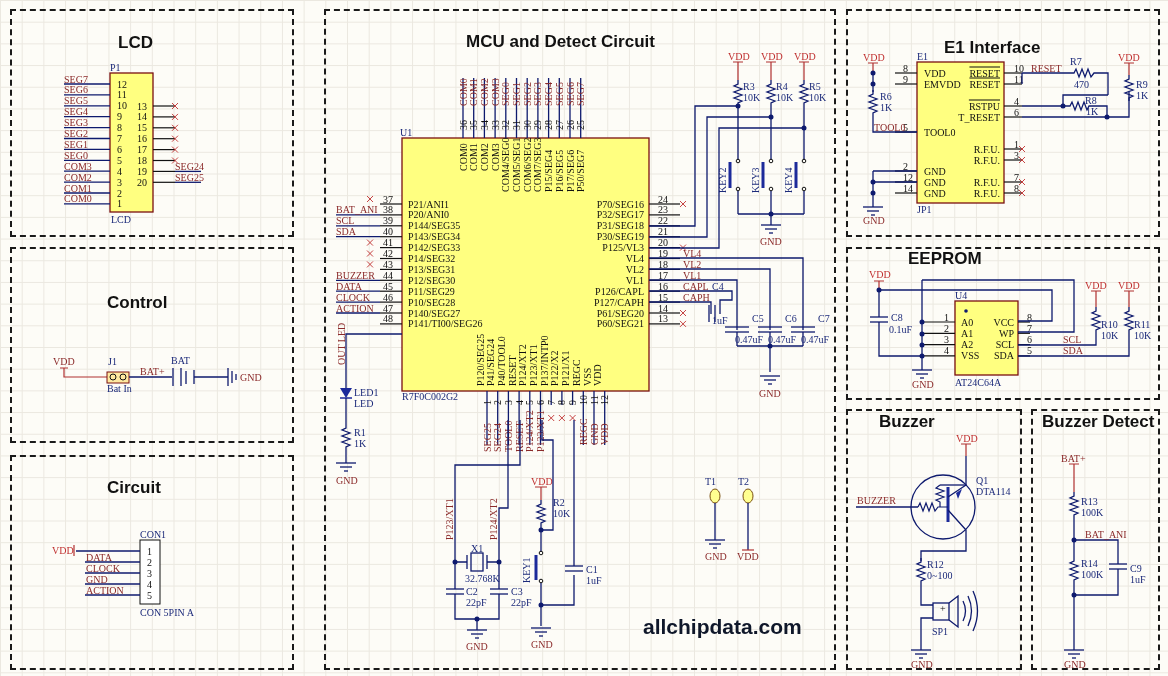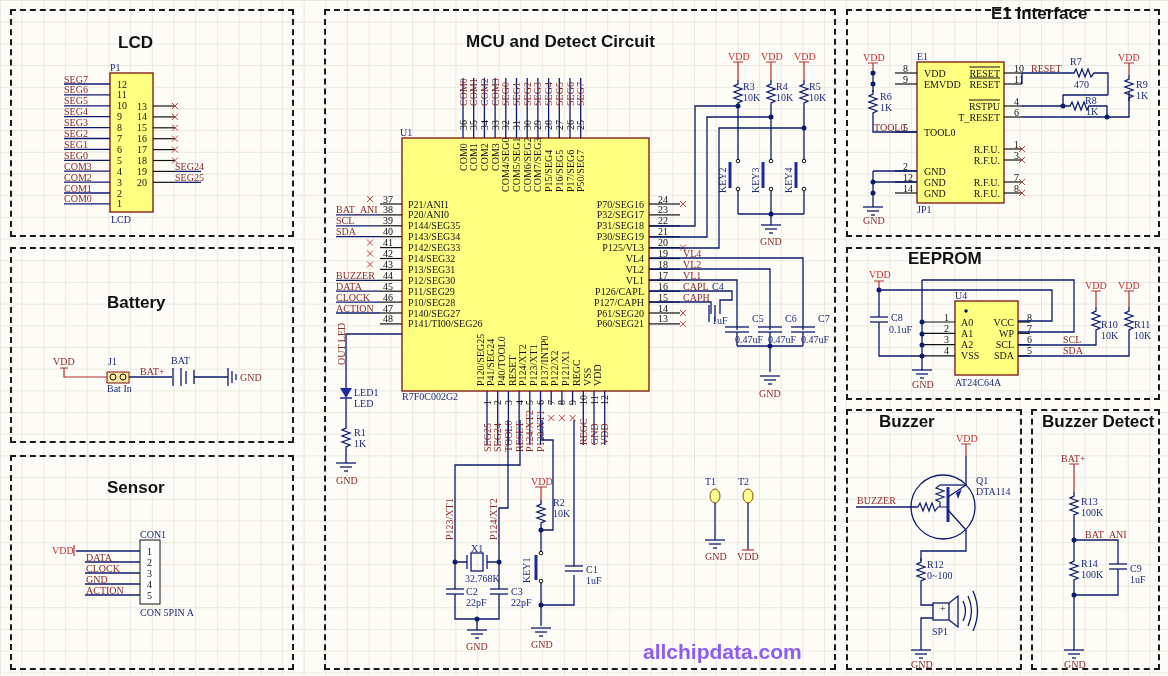--- a/index.html
+++ b/index.html
@@ -8,21 +8,21 @@
     background-color:#fdfcf7;
     background-image:
       linear-gradient(to right, #ebe8e0 1px, transparent 1px),
       linear-gradient(to bottom, #ebe8e0 1px, transparent 1px);
     background-size:21.7px 21.7px;
     font-family:"Liberation Serif", serif;
   }
   svg#schem { position:absolute; left:0; top:0; }
   .sec { position:absolute; border:2px dashed #1a1a1a; box-sizing:border-box; }
   .sec-title { position:absolute; font-family:"Liberation Sans", sans-serif; font-weight:bold; font-size:17px; color:#111; white-space:nowrap; }
-  .watermark { position:absolute; left:643px; top:640px; font-family:"Liberation Sans", sans-serif; font-weight:bold; font-size:21px; color:#8b5cf6; }
+  .watermark { position:absolute; left:643px; top:615px; font-family:"Liberation Sans", sans-serif; font-weight:bold; font-size:21px; color:#0f172a; }
   svg text { font-family:"Liberation Serif", serif; }
   .w { stroke:#0e1a6e; stroke-width:1.3; fill:none; }
   .pin { stroke:#111; stroke-width:1.2; }
   .pwr { stroke:#b03030; stroke-width:1.2; fill:none; }
   .netl { fill:#8b2a2a; font-size:10px; }
   .pwrl { fill:#c03030; font-size:10px; }
   .blu { fill:#1c2a7a; font-size:10px; }
   .blk { fill:#111; font-size:10px; }
   .chip { fill:#ffff80; stroke:#7a1010; stroke-width:1.3; }
   .dot { fill:#0e1a6e; }
@@ -34,24 +34,24 @@
 <div class="sec" style="left:10px;top:9px;width:284px;height:228px;"></div>
 <div class="sec" style="left:10px;top:247px;width:284px;height:196px;"></div>
 <div class="sec" style="left:10px;top:455px;width:284px;height:215px;"></div>
 <div class="sec" style="left:324px;top:9px;width:512px;height:661px;"></div>
 <div class="sec" style="left:846px;top:9px;width:314px;height:228px;"></div>
 <div class="sec" style="left:846px;top:247px;width:314px;height:153px;"></div>
 <div class="sec" style="left:846px;top:409px;width:176px;height:261px;"></div>
 <div class="sec" style="left:1031px;top:409px;width:129px;height:261px;"></div>
 
 <div class="sec-title" style="left:118px;top:33px;">LCD</div>
-<div class="sec-title" style="left:107px;top:293px;">Battery</div>
-<div class="sec-title" style="left:107px;top:478px;">Sensor</div>
+<div class="sec-title" style="left:107px;top:293px;">Control</div>
+<div class="sec-title" style="left:107px;top:478px;">Circuit</div>
 <div class="sec-title" style="left:466px;top:32px;">MCU and Detect Circuit</div>
-<div class="sec-title" style="left:944px;top:4px;margin-left:47px;">E1 Interface</div>
+<div class="sec-title" style="left:944px;top:38px;">E1 Interface</div>
 <div class="sec-title" style="left:908px;top:249px;">EEPROM</div>
 <div class="sec-title" style="left:879px;top:412px;">Buzzer</div>
 <div class="sec-title" style="left:1042px;top:412px;">Buzzer Detect</div>
 
 <svg id="schem" width="1168" height="676" xmlns="http://www.w3.org/2000/svg">
   <defs>
     <g id="gnd-sym">
       <line x1="-10" y1="0" x2="10" y2="0" stroke="#0e1a6e" stroke-width="1.3"></line>
       <line x1="-6" y1="4" x2="6" y2="4" stroke="#0e1a6e" stroke-width="1.3"></line>
       <line x1="-2" y1="8" x2="2" y2="8" stroke="#0e1a6e" stroke-width="1.3"></line>

